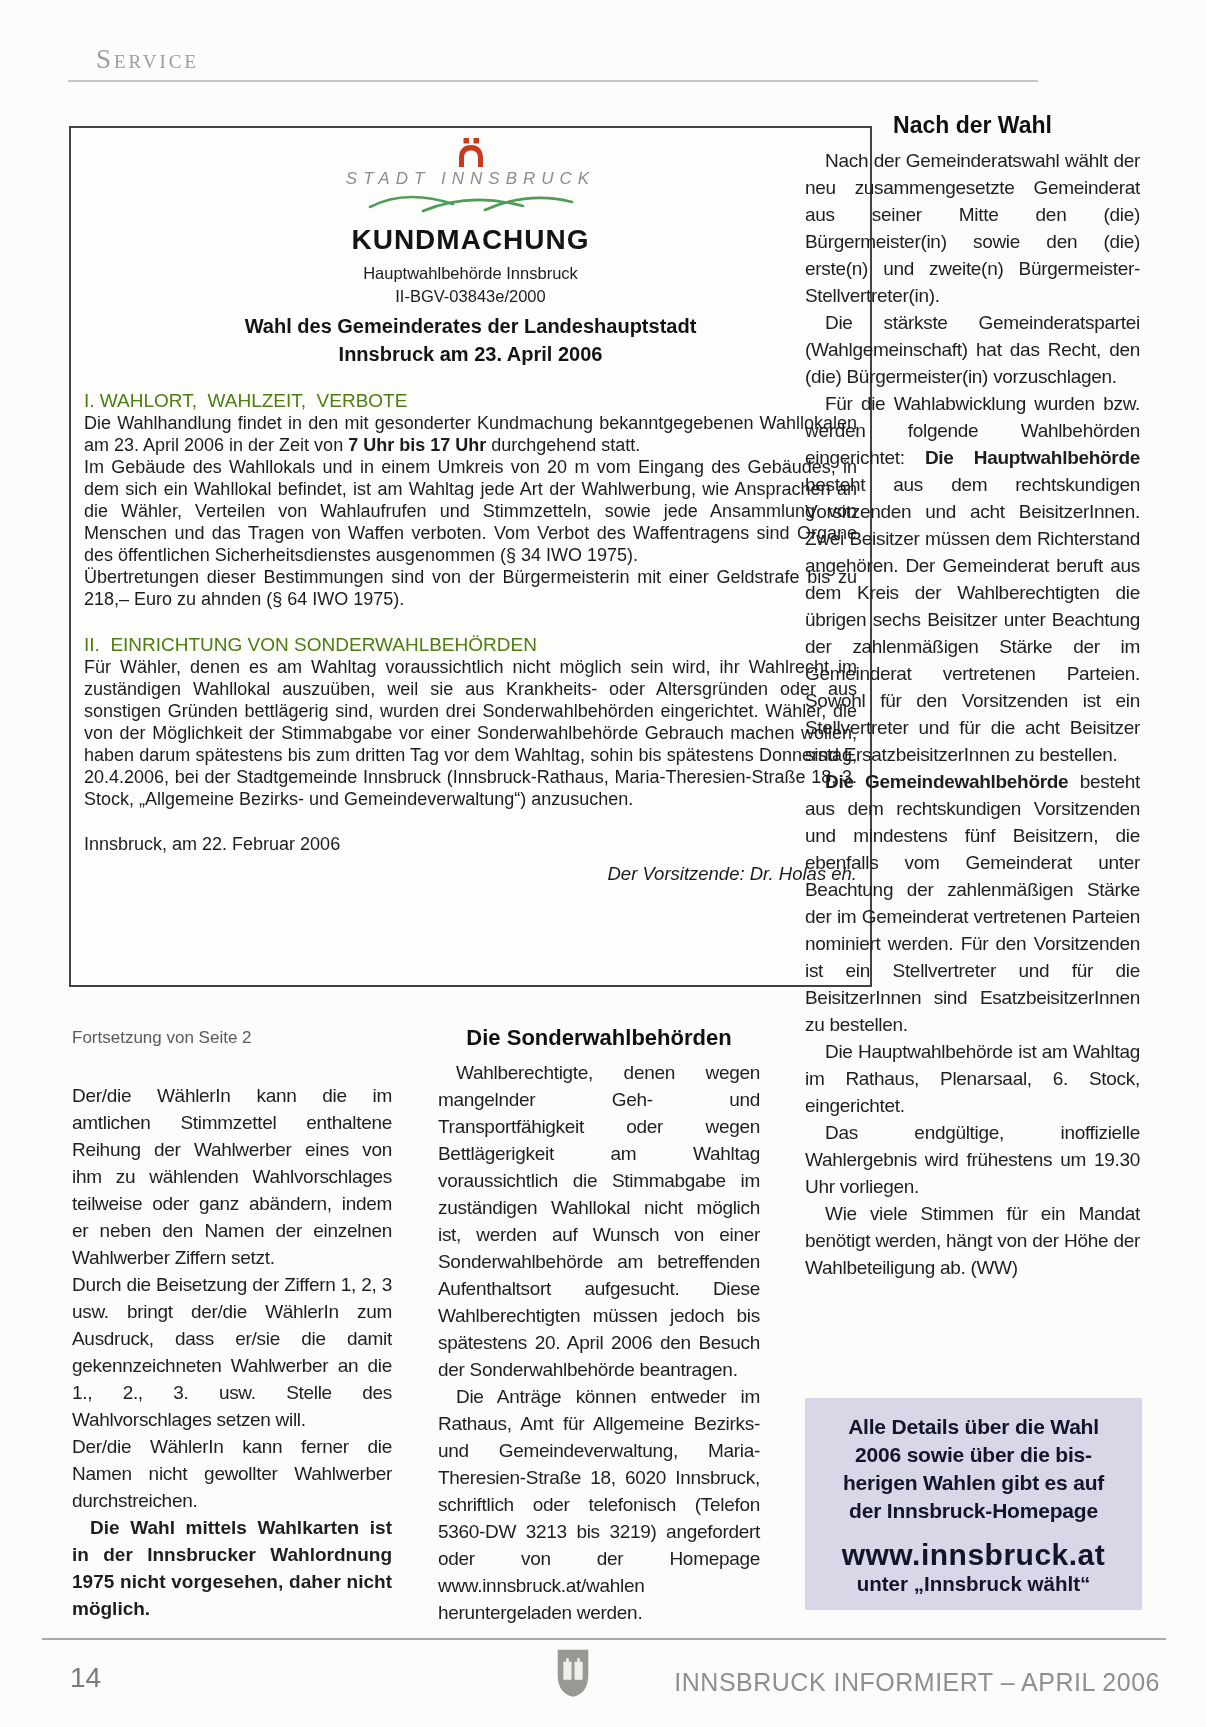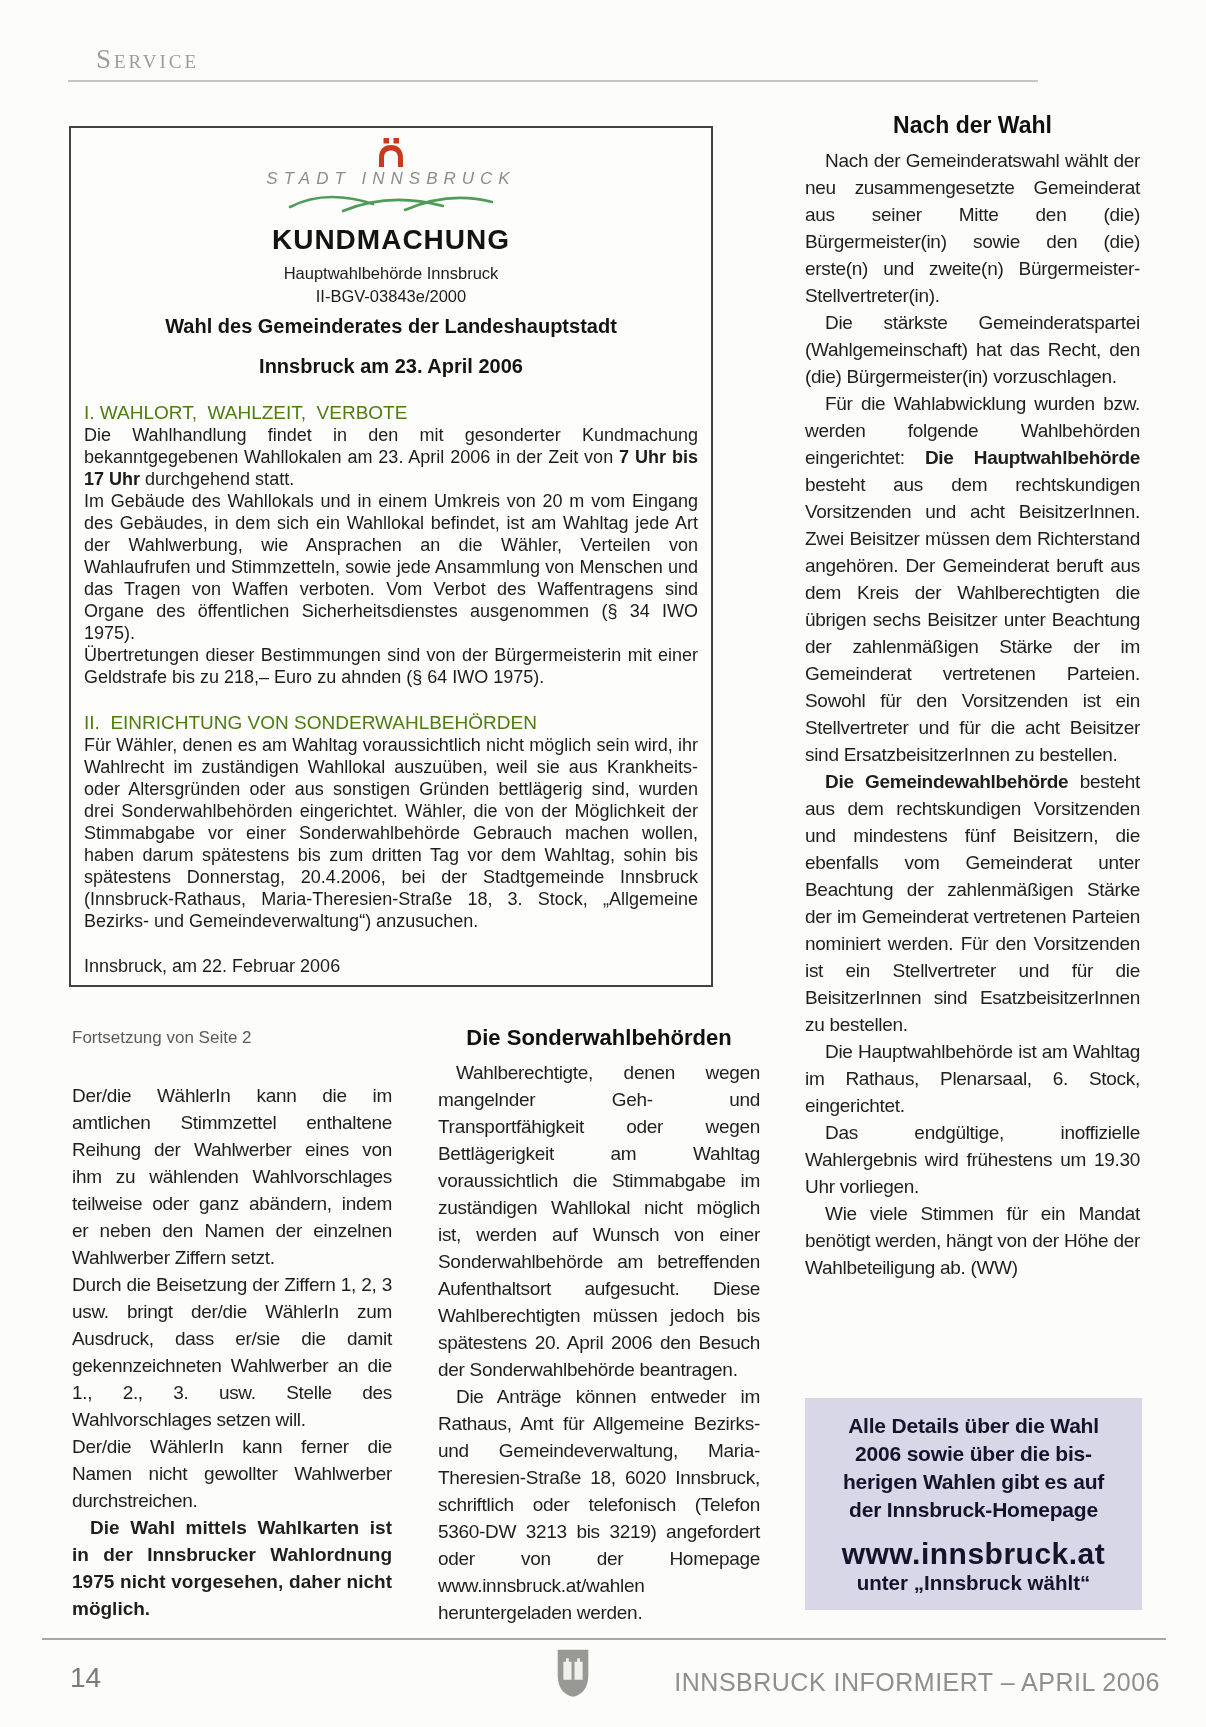--- a/index.html
+++ b/index.html
@@ -12,21 +12,21 @@
   .service-label{
     position:absolute; left:68px; top:44px;
     font-family:"Liberation Serif", serif;
     font-variant:small-caps; font-size:27px; letter-spacing:3px;
     color:#9a9e9a;
     margin-left:28px;
   }
   .header-rule{position:absolute; left:68px; top:80px; width:970px; height:2px; background:#c4c6c3;}
   
   .kbox{
-    position:absolute; left:69px; top:126px; width:644px; height:861px;
+    position:absolute; left:69px; top:126px; width:803px; height:861px;
     border:2px solid #42423f; box-sizing:border-box;
     padding:6px 13px 0 13px; overflow:hidden; background:#fdfdfb;
   }
   .kbox-header{text-align:center;}
   .logo-crown{display:block; margin:4px auto 0;}
   .brand{
     font-size:17px; letter-spacing:6px; color:#8d8d89;
     font-style:italic; margin-top:2px;
   }
   .logo-waves{display:block; margin:1px auto 0;}
@@ -46,21 +46,21 @@
   .fortsetzung{position:absolute; left:72px; top:1028px; font-size:17px; color:#5a5a58;}
   .lcol{position:absolute; left:72px; top:1082px; width:320px;}
   .lcol p.bold-para{font-weight:bold; text-indent:18px; letter-spacing:0;}
   .mcol{position:absolute; left:438px; top:1025px; width:322px;}
   .mcol .col-heading{text-align:center; font-size:22px; font-weight:bold; margin:0 0 8px 0; color:#101010;}
   .mcol p{text-indent:18px;}
   
   .dbox{
     position:absolute; left:805px; top:1398px; width:337px; height:212px;
     box-sizing:border-box; padding:14px 10px;
-    display:flex; flex-direction:column; align-items:center;
+    display:flex; flex-direction:column; justify-content:center; align-items:center;
     text-align:center; font-weight:bold; color:#13132b;
   }
   .dbox .dlines{font-size:21px; line-height:28px; letter-spacing:-0.2px;}
   .dbox .durl{font-size:30px; margin-top:13px; letter-spacing:0.5px;}
   .dbox .dsub{font-size:20.5px; margin-top:0;}
   
   .footer-rule{position:absolute; left:42px; top:1638px; width:1124px; height:2px; background:#a9a9a6;}
   .page-num{position:absolute; left:70px; top:1662px; font-size:28px; color:#7b7b79;}
   .footer-shield{position:absolute; left:556px; top:1646px;}
   .publication{
@@ -86,21 +86,21 @@
       <div class="brand">STADT INNSBRUCK</div>
       <svg class="logo-waves" width="208" height="24" viewBox="0 0 208 24">
         <path d="M3,17 C30,3 58,5 86,14" stroke="#4f9b58" stroke-width="2.6" fill="none" stroke-linecap="round"></path>
         <path d="M56,21 C92,6 126,8 156,16" stroke="#4f9b58" stroke-width="2.6" fill="none" stroke-linecap="round"></path>
         <path d="M118,20 C152,5 182,6 205,12" stroke="#4f9b58" stroke-width="2.6" fill="none" stroke-linecap="round"></path>
       </svg>
       <div class="ktitle">KUNDMACHUNG</div>
       <div class="ksub">Hauptwahlbehörde Innsbruck</div>
       <div class="ksub2">II-BGV-03843e/2000</div>
       <div class="khead">Wahl des Gemeinderates der Landeshauptstadt</div>
-      <div class="khead" style="margin-top:16px;">Innsbruck am 23. April 2006</div>
+      <div class="khead" style="margin-top:4px;">Innsbruck am 23. April 2006</div>
     </div>
 
     <div class="ksection">I. WAHLORT,  WAHLZEIT,  VERBOTE</div>
     <div class="kbody">
       <p><span>Die Wahlhandlung findet in den mit gesonderter Kundmachung bekanntgegebenen Wahllokalen am 23. April 2006 in der Zeit von </span><strong>7 Uhr bis 17 Uhr</strong><span> durchgehend statt.</span></p>
       <p>Im Gebäude des Wahllokals und in einem Umkreis von 20 m vom Eingang des Gebäudes, in dem sich ein Wahllokal befindet, ist am Wahltag jede Art der Wahlwerbung, wie Ansprachen an die Wähler, Verteilen von Wahlaufrufen und Stimmzetteln, sowie jede Ansammlung von Menschen und das Tragen von Waffen verboten. Vom Verbot des Waffentragens sind Organe des öffentlichen Sicherheitsdienstes ausgenommen (§ 34 IWO 1975).</p>
       <p>Übertretungen dieser Bestimmungen sind von der Bürgermeisterin mit einer Geldstrafe bis zu 218,– Euro zu ahnden (§ 64 IWO 1975).</p>
     </div>
 
     <div class="ksection">II.  EINRICHTUNG VON SONDERWAHLBEHÖRDEN</div>

